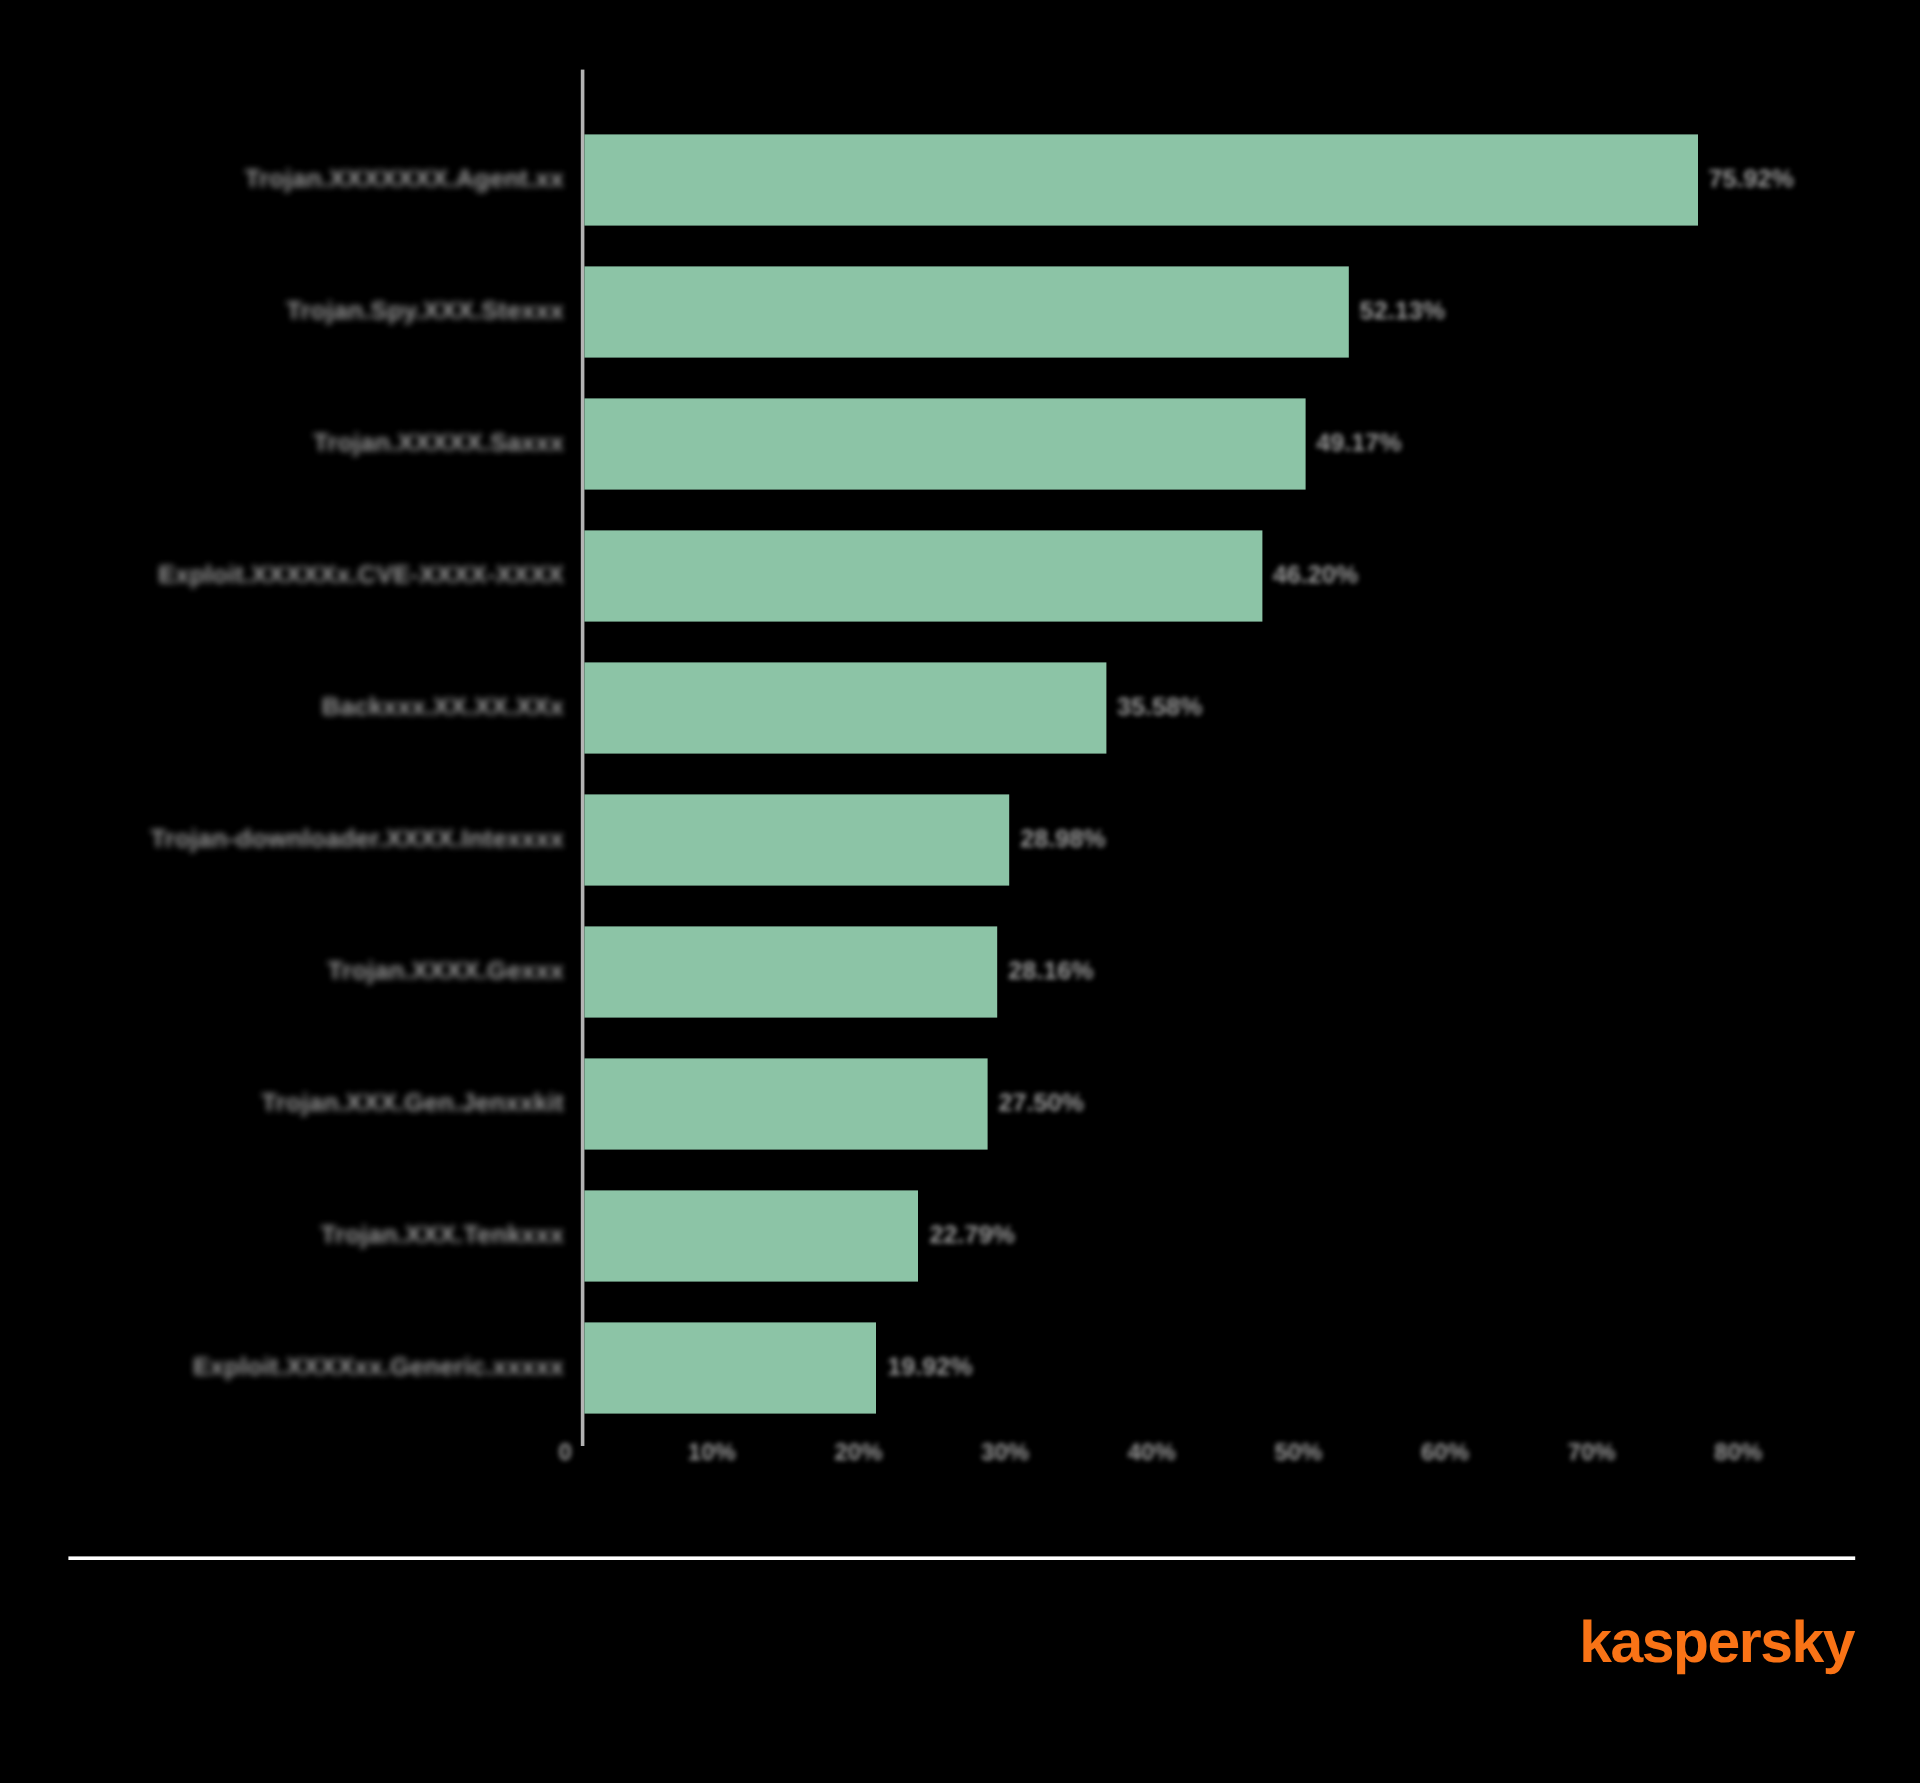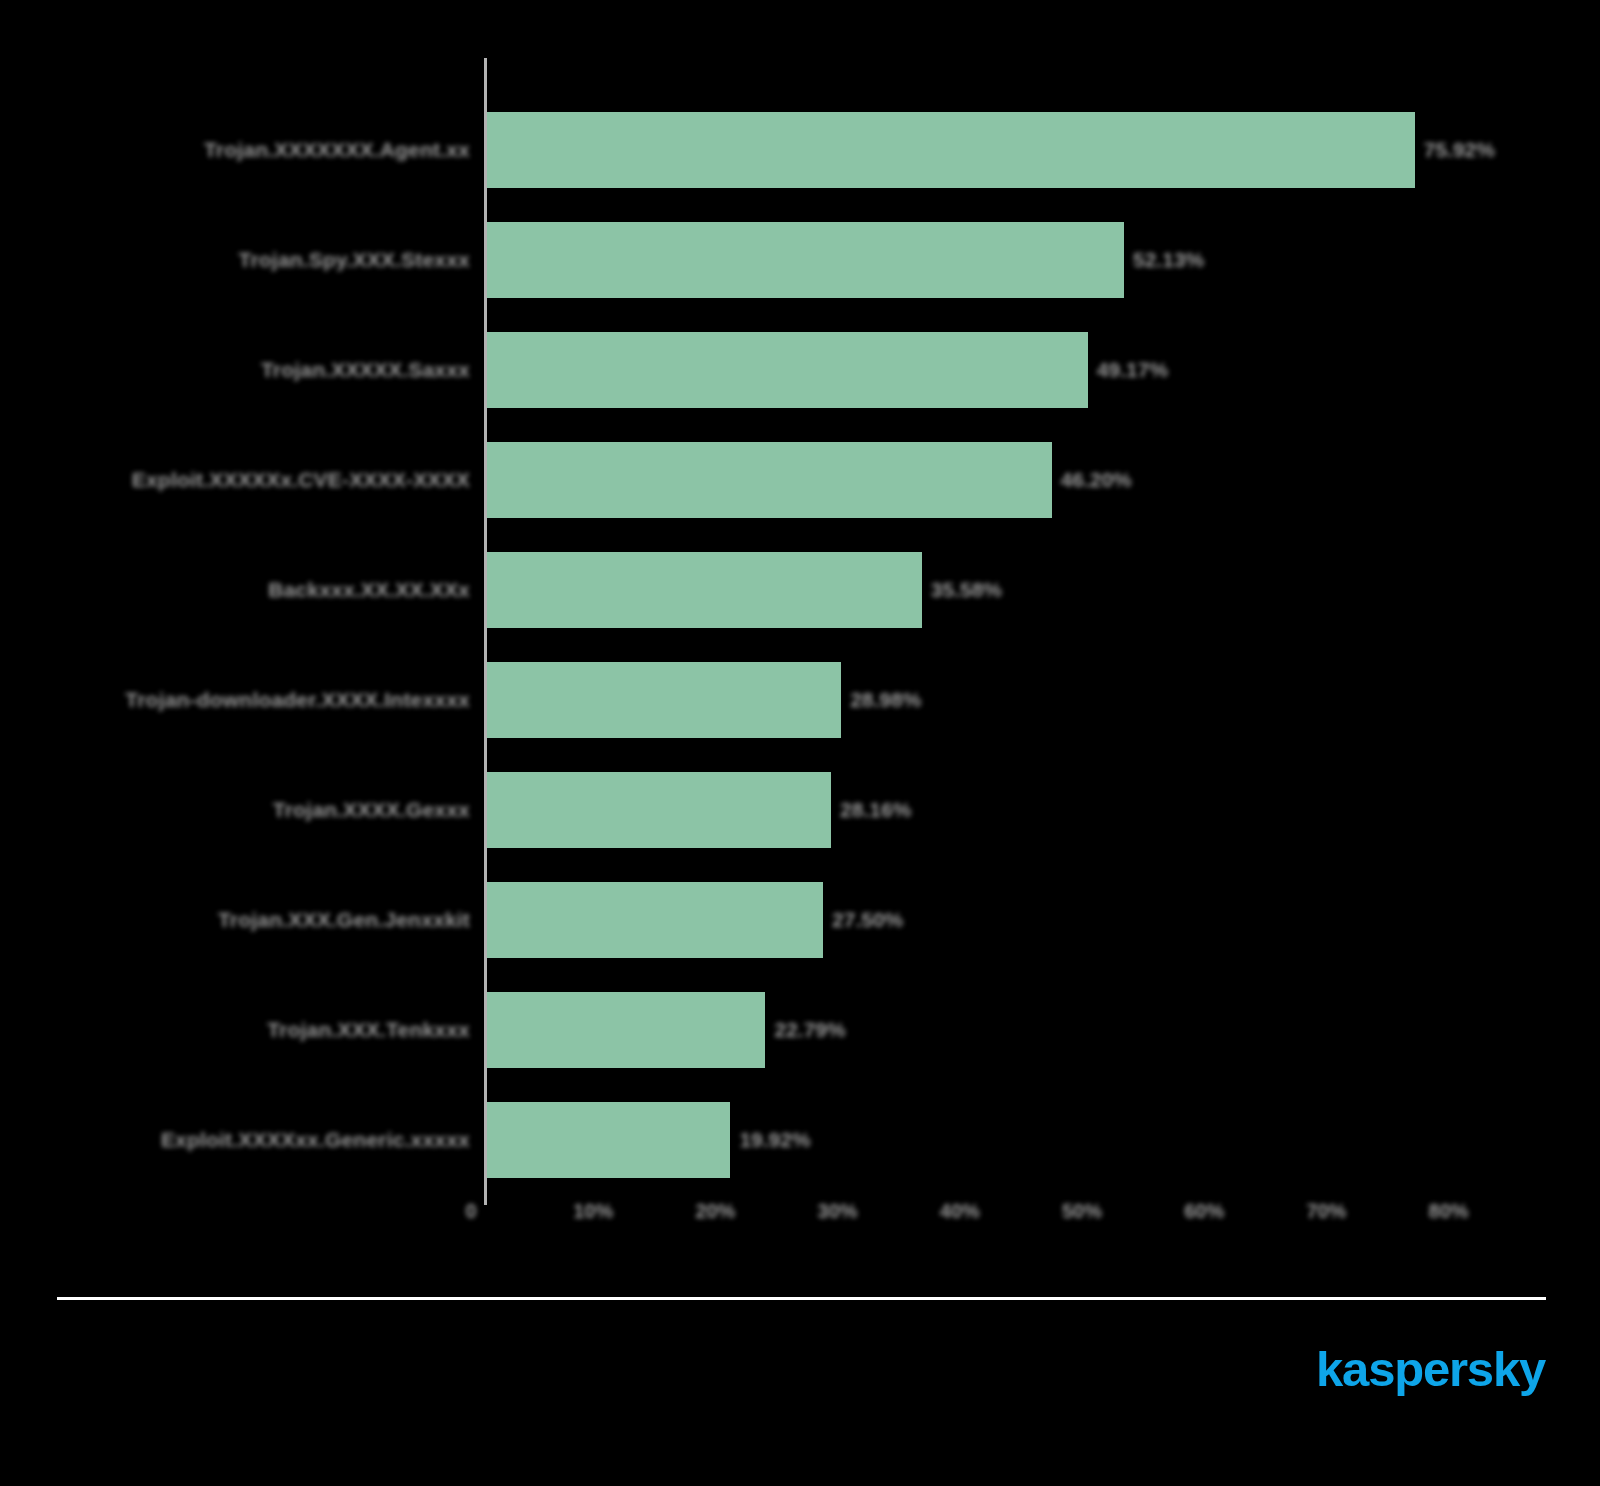--- a/index.html
+++ b/index.html
@@ -106,21 +106,21 @@
     left: 57px;
     top: 1297px;
     width: 1489px;
     height: 3px;
     background: #ffffff;
   }
   #brand-logo {
     position: absolute;
     right: 55px;
     top: 1345px;
-    color: #0ea5e9;
+    color: #f97316;
     font-size: 49px;
     font-weight: bold;
     letter-spacing: -1.2px;
     line-height: 1;
   }
 </style>
 </head>
 <body>
 
 <div id="root">

